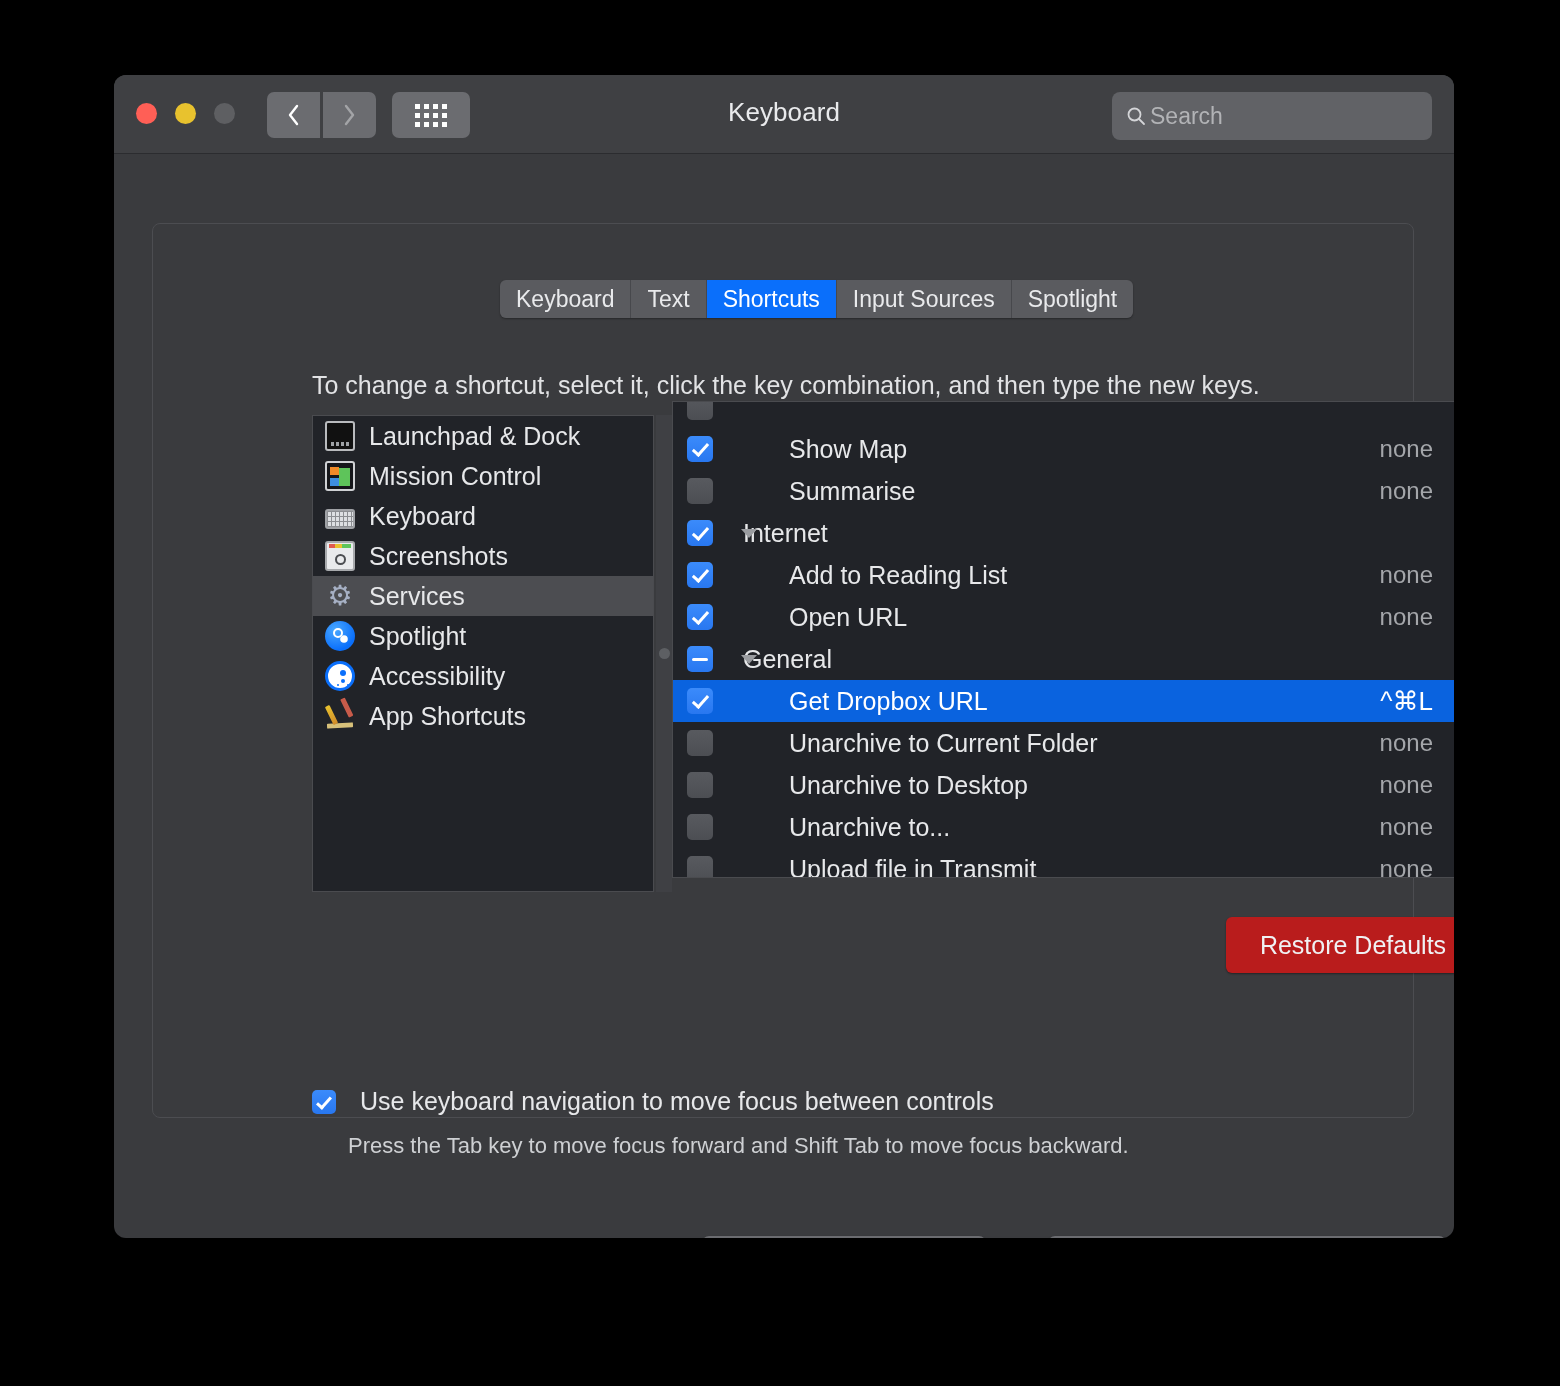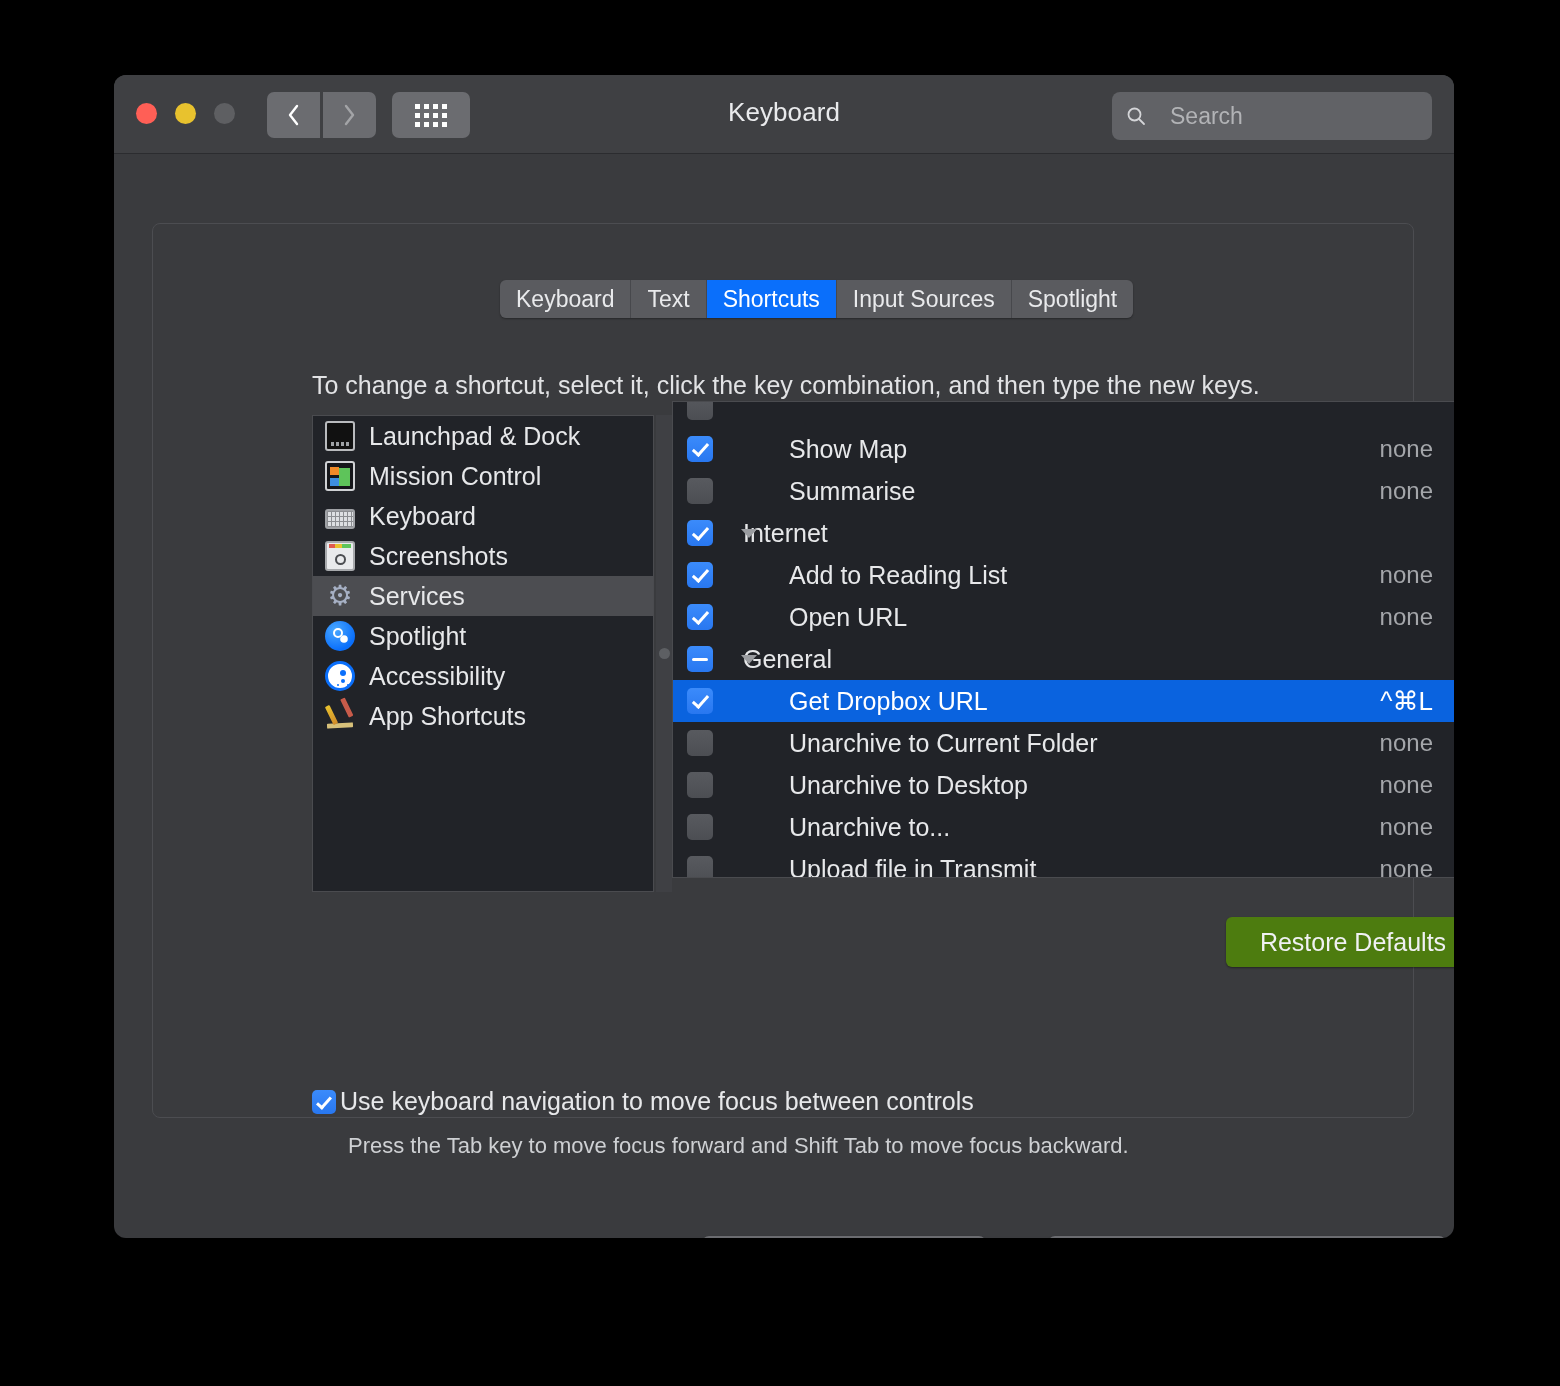--- a/index.html
+++ b/index.html
@@ -119,21 +119,21 @@
     border-radius: 8px;
     display: flex;
     align-items: center;
     padding-left: 14px;
     box-sizing: border-box;
   }
   .searchfield svg { width: 20px; height: 20px; flex: 0 0 auto; }
   .searchfield svg circle { fill: none; stroke: #d4d5d8; stroke-width: 1.8; }
   .searchfield svg line { stroke: #d4d5d8; stroke-width: 1.8; stroke-linecap: round; }
   .searchplaceholder {
-    margin-left: 24px;
+    margin-left: 4px;
     color: #b2b3b6;
     font-size: 23px;
   }
 
   
   .tabs {
     position: absolute;
     left: 386px;
     top: 205px;
     display: flex;
@@ -397,22 +397,22 @@
     width: 11px; height: 11px; border-radius: 50%;
     background: #5d5f63;
   }
 
   
   .restore {
     position: absolute;
     left: 1112px;
     top: 842px;
     width: 254px;
-    height: 50px;
-    background: #4d7c0f;
+    height: 56px;
+    background: #b91c1c;
     border-radius: 6px;
     color: #f0f1f3;
     font-size: 25px;
     display: flex;
     align-items: center;
     justify-content: center;
     box-shadow: 0 1px 2px rgba(0,0,0,0.4);
   }
 
   
@@ -430,21 +430,21 @@
     position: relative;
     flex: 0 0 auto;
   }
   .kbnav .cb::after {
     content: "";
     position: absolute; left: 8px; top: 4px; width: 5px; height: 12px;
     border: solid #ffffff; border-width: 0 3px 3px 0;
     transform: rotate(42deg);
   }
   .kbnav .txt {
-    margin-left: 4px;
+    margin-left: 24px;
     color: #e7e8ea;
     font-size: 25px;
   }
   .kbnav-sub {
     position: absolute;
     left: 234px;
     top: 1058px;
     color: #ced0d3;
     font-size: 22px;
   }

